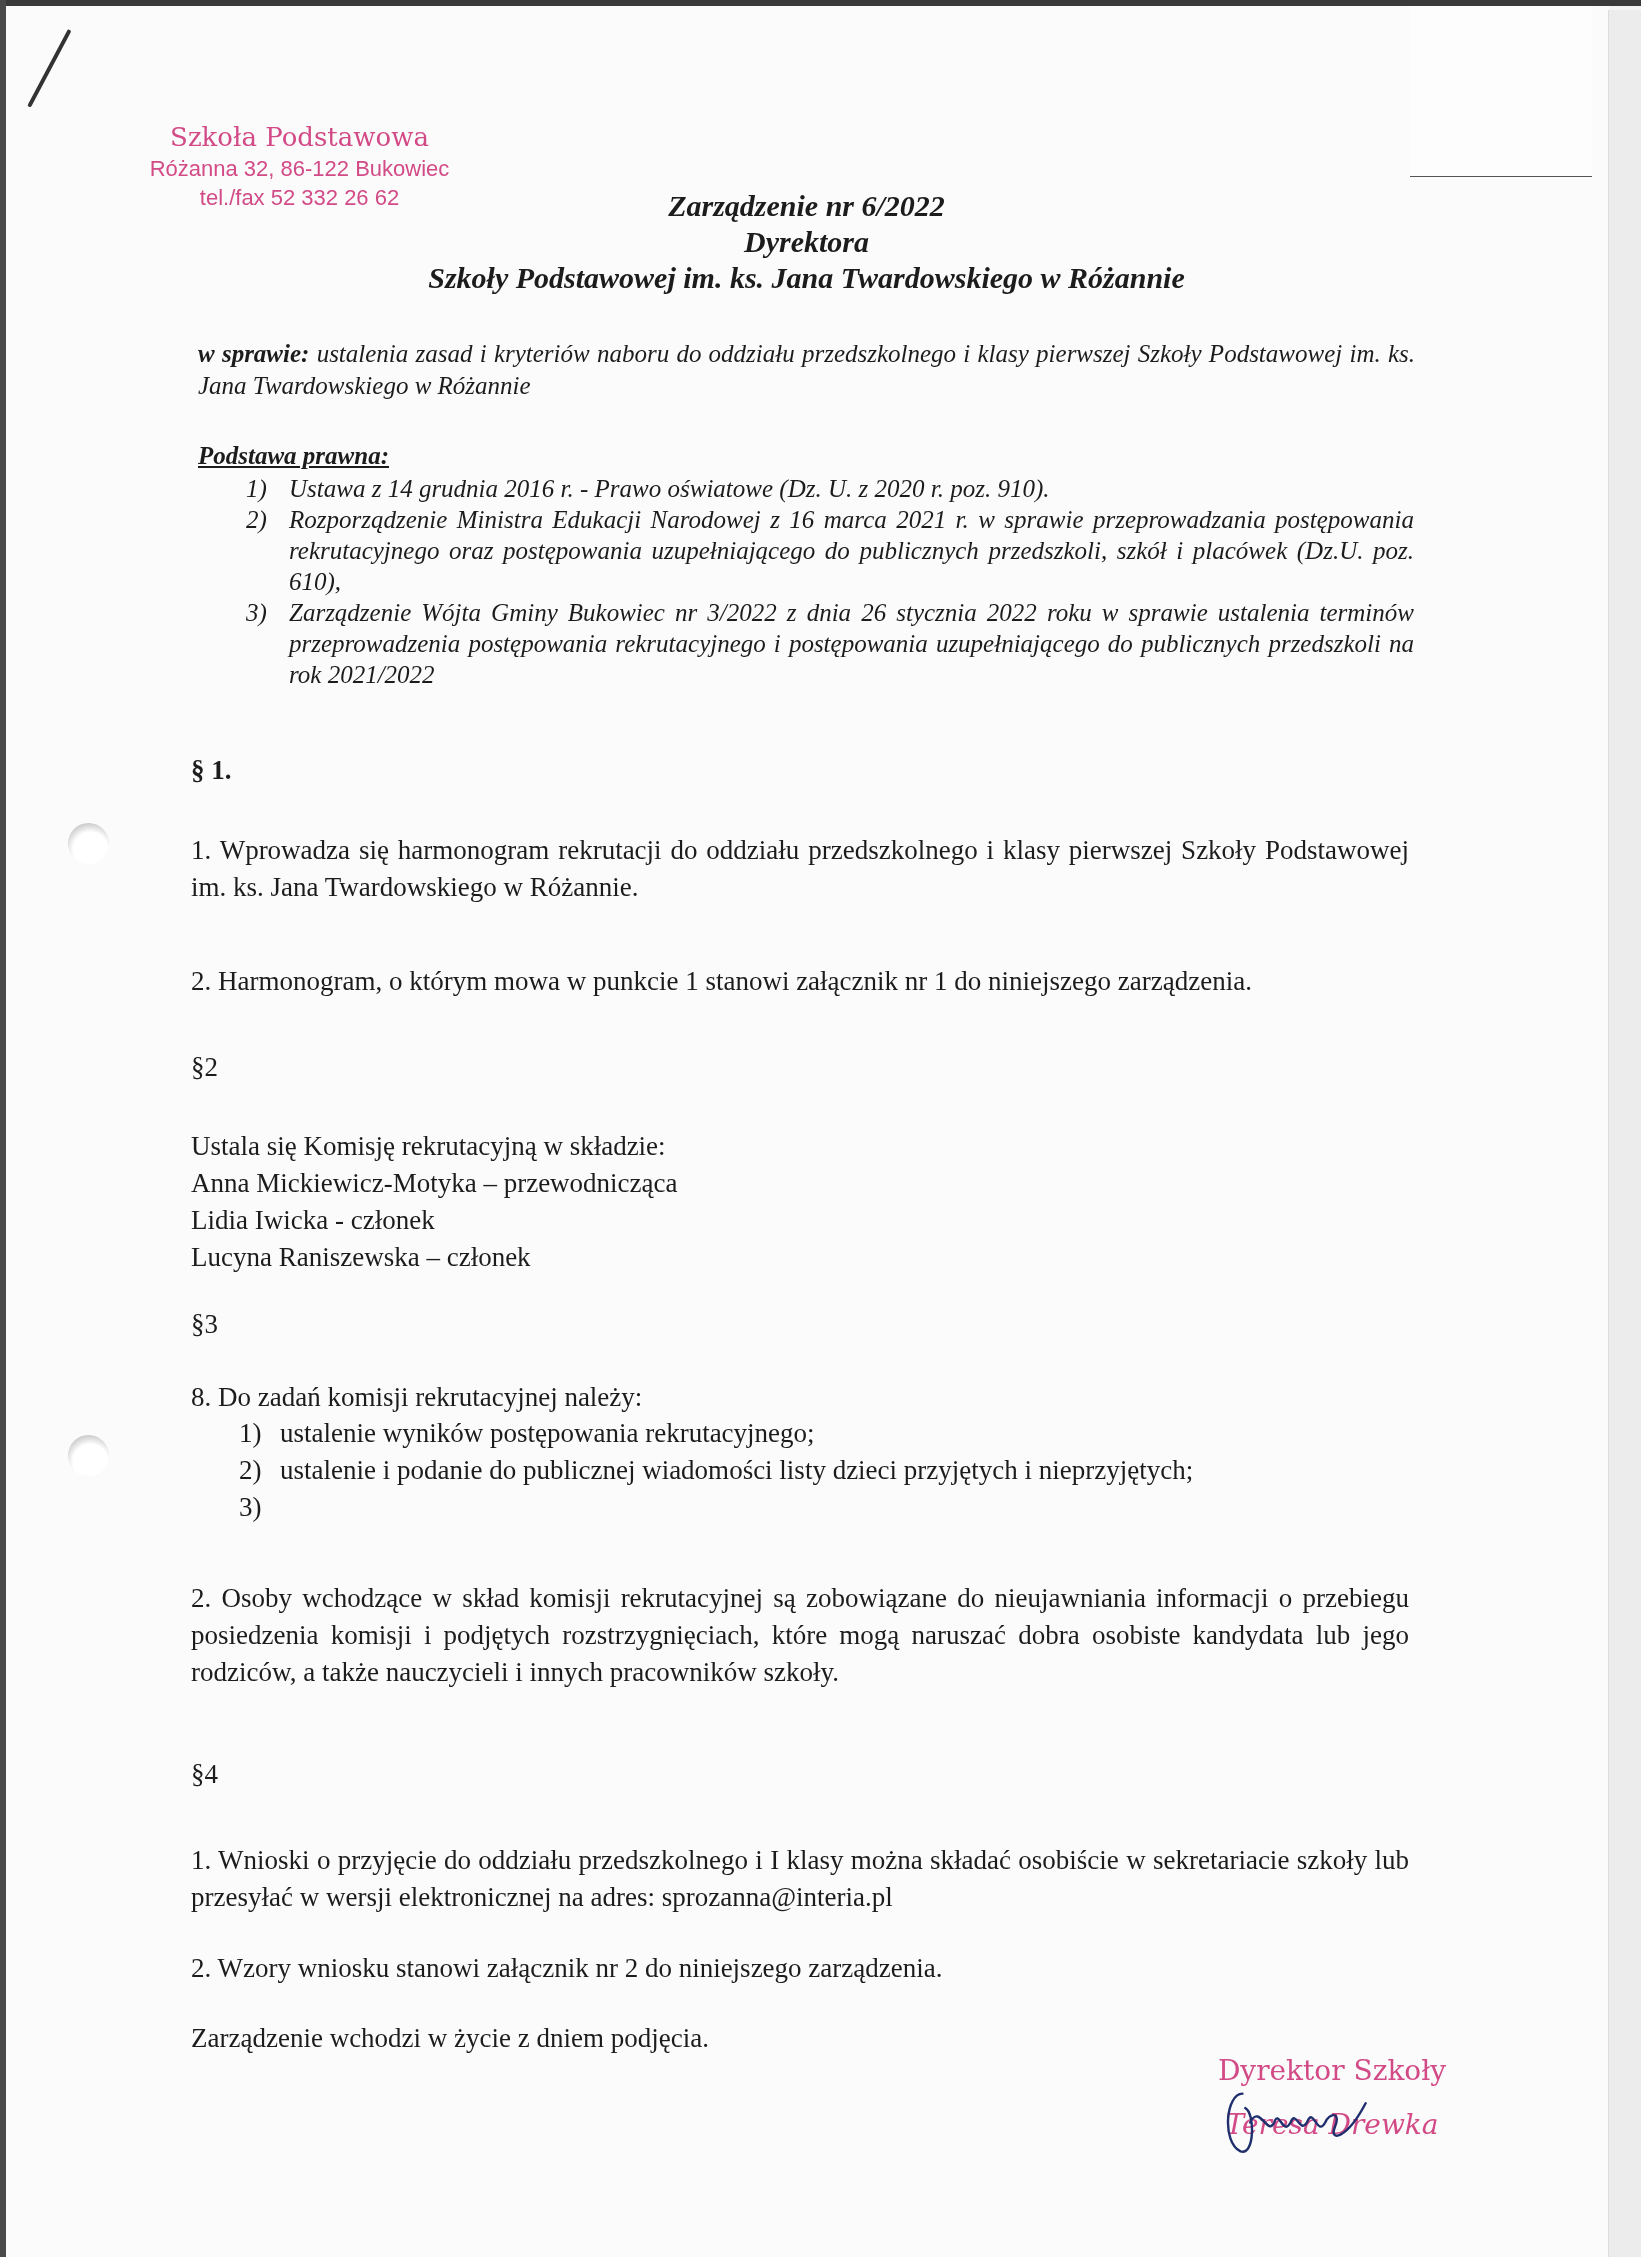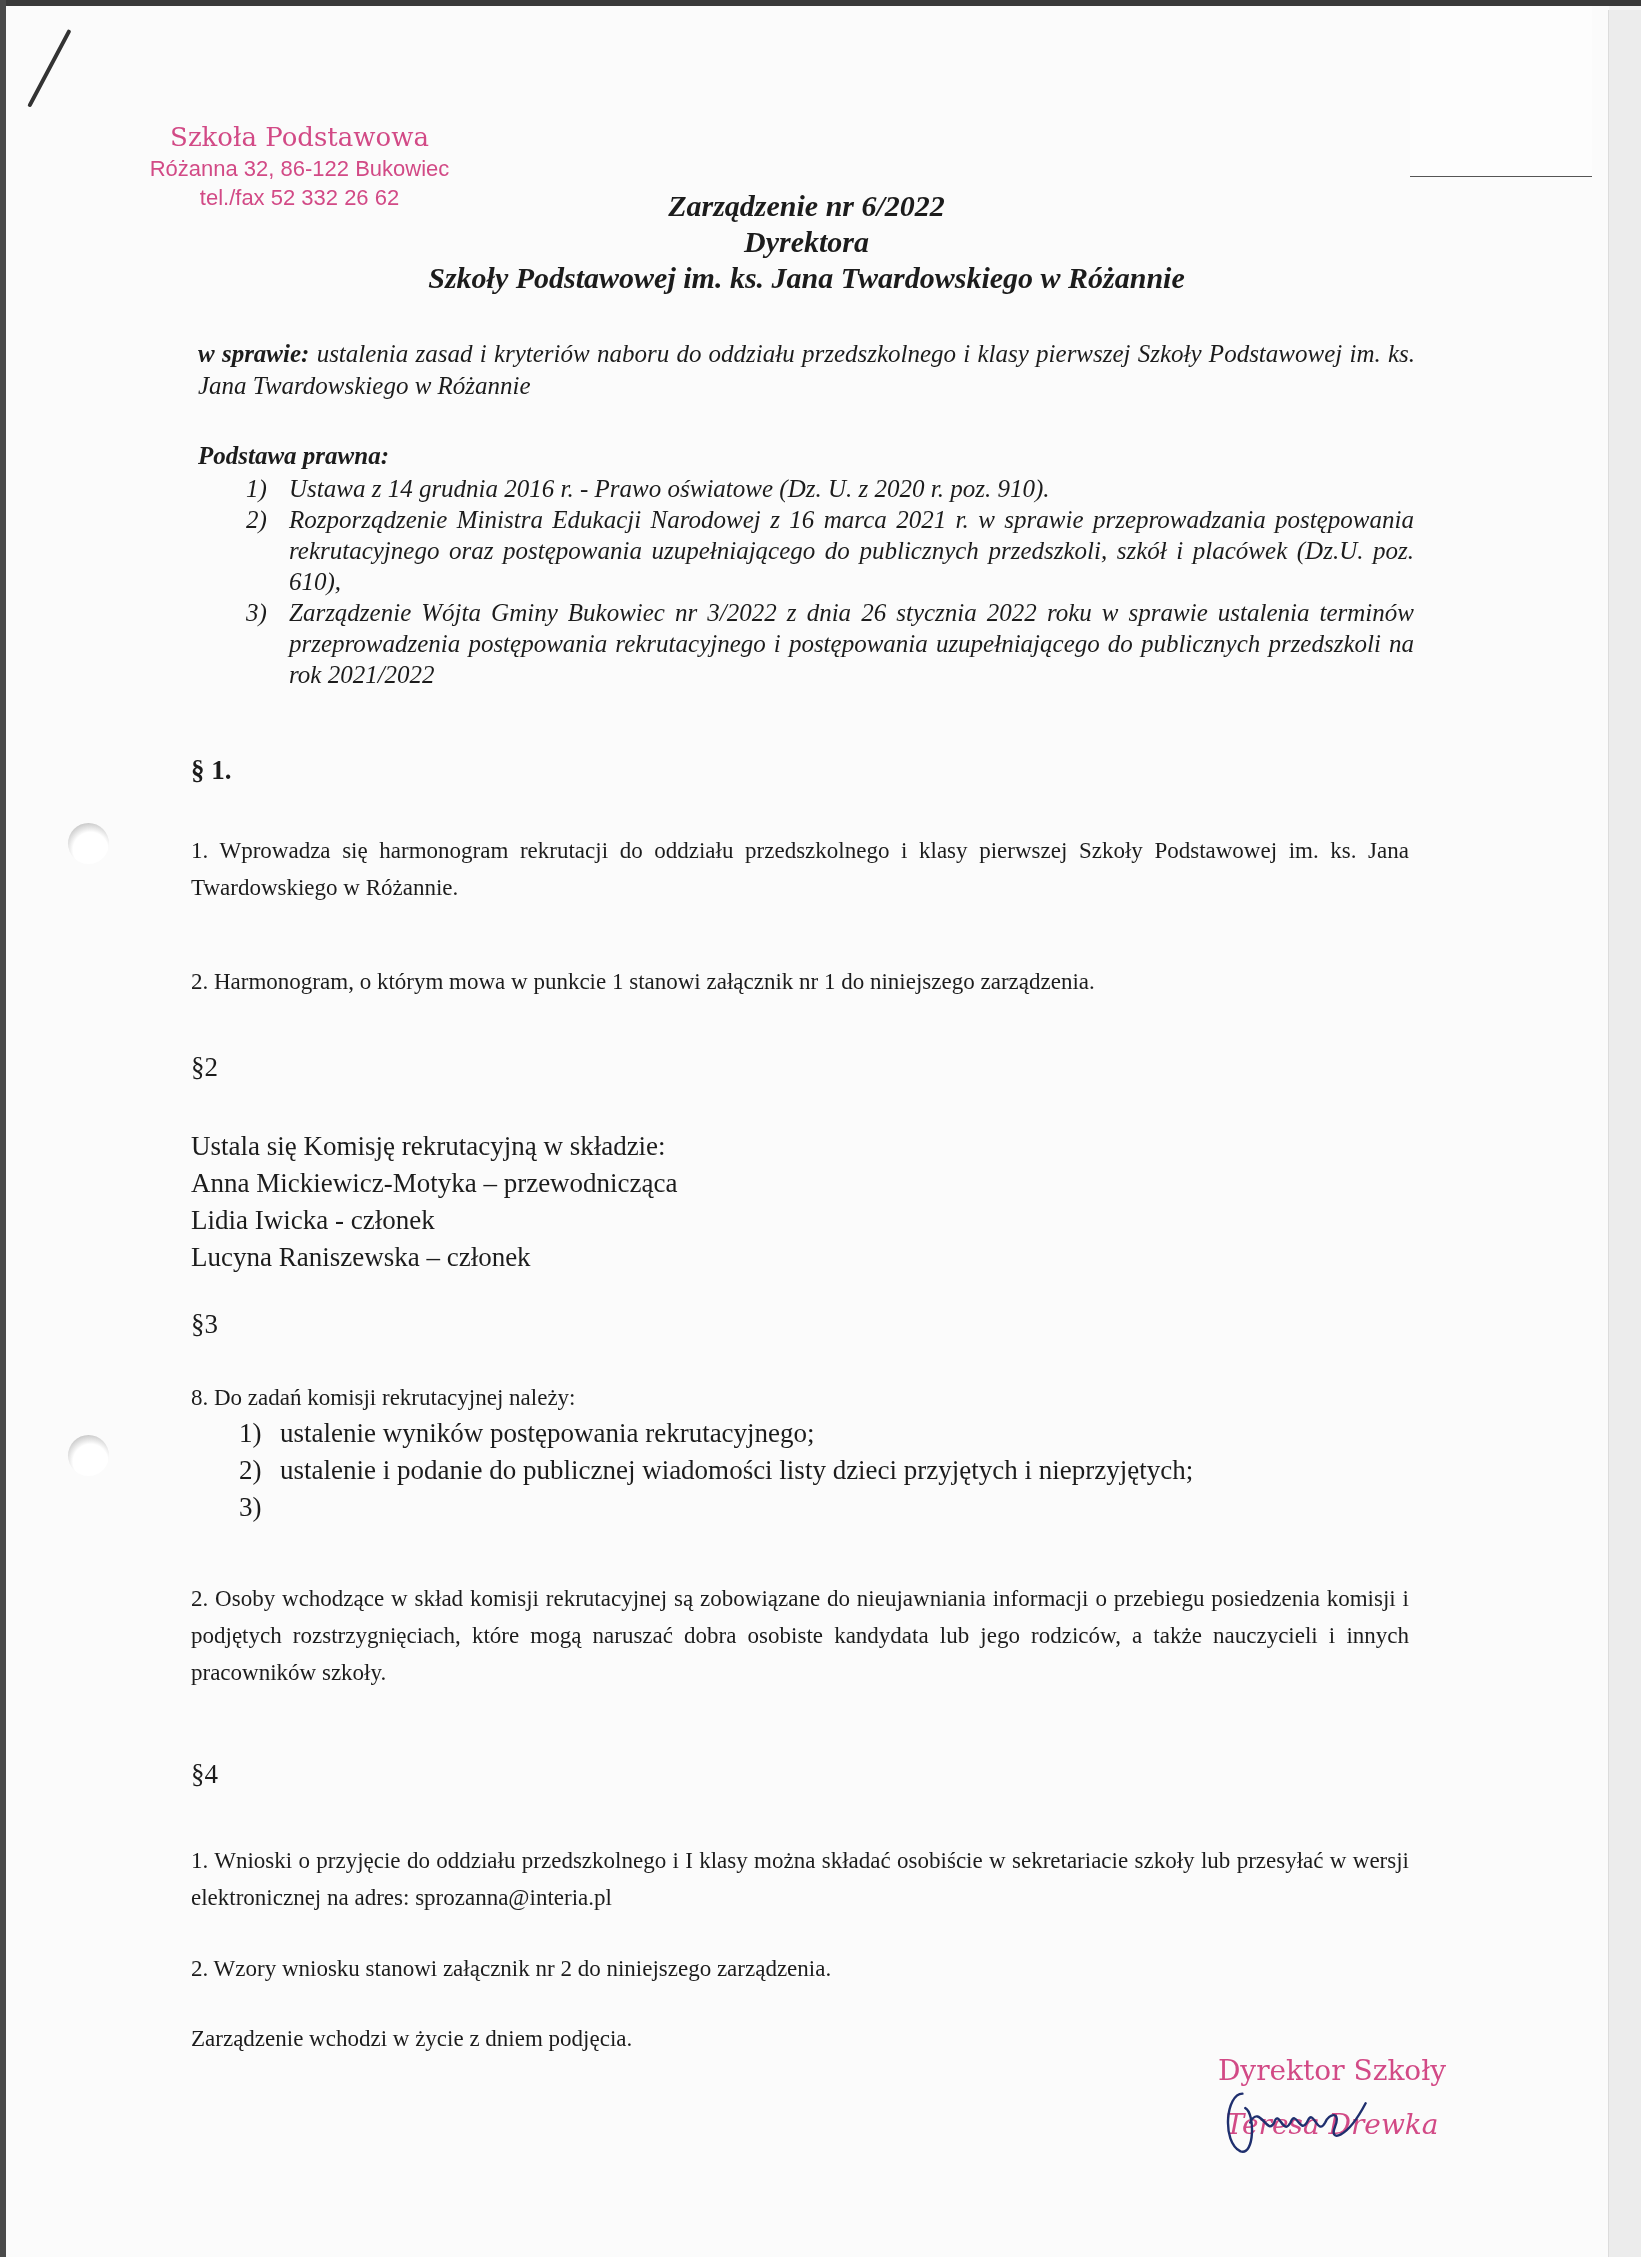--- a/index.html
+++ b/index.html
@@ -33,33 +33,33 @@
     position:absolute; left:290px; top:188px; width:1033px; text-align:center;
     font-style:italic; font-weight:bold; font-size:30px; line-height:36px;
   }
   .sprawie {
     position:absolute; left:198px; top:338px; width:1217px;
     font-style:italic; font-size:25px; line-height:32px; text-align:justify;
   }
   .sprawie b { font-weight:bold; }
   .podstawa-title {
     position:absolute; left:198px; top:442px;
-    font-style:italic; font-weight:bold; font-size:25px;
+    font-style:italic; font-weight:bold; font-size:25px;text-decoration:underline;
   }
   .legal-list {
     position:absolute; left:246px; top:473px; width:1168px;
     font-style:italic; font-size:25px; line-height:31px;
   }
   .legal-item { display:flex; text-align:justify; }
   .legal-item .num { width:43px; flex:none; }
   .legal-item .txt { flex:1; text-align:justify; }
   .section-mark { position:absolute; font-size:27px; }
   .body-text {
     position:absolute; left:191px; width:1218px;
-    font-size:23px; line-height:37px; text-align:justify;
+    font-size:27px; line-height:37px; text-align:justify;
   }
   .members { position:absolute; left:191px; top:1128px; font-size:27px; line-height:37px; }
   .tasks { position:absolute; left:239px; top:1415px; font-size:27px; line-height:37px; }
   .tasks .row { display:flex; }
   .tasks .num { width:41px; }
   .stamp-director { left:1197px; top:2053px; width:270px; }
   .stamp-director .d1 { font-family:"DejaVu Serif", serif; font-size:28px; line-height:35px; }
   .stamp-director .d2 { font-family:"DejaVu Serif", serif; font-style:italic; font-size:28px; line-height:35px; margin-top:19.3px; }
   .signature { position:absolute; left:1221px; top:2084px; width:193px; height:77px; }
 </style>

